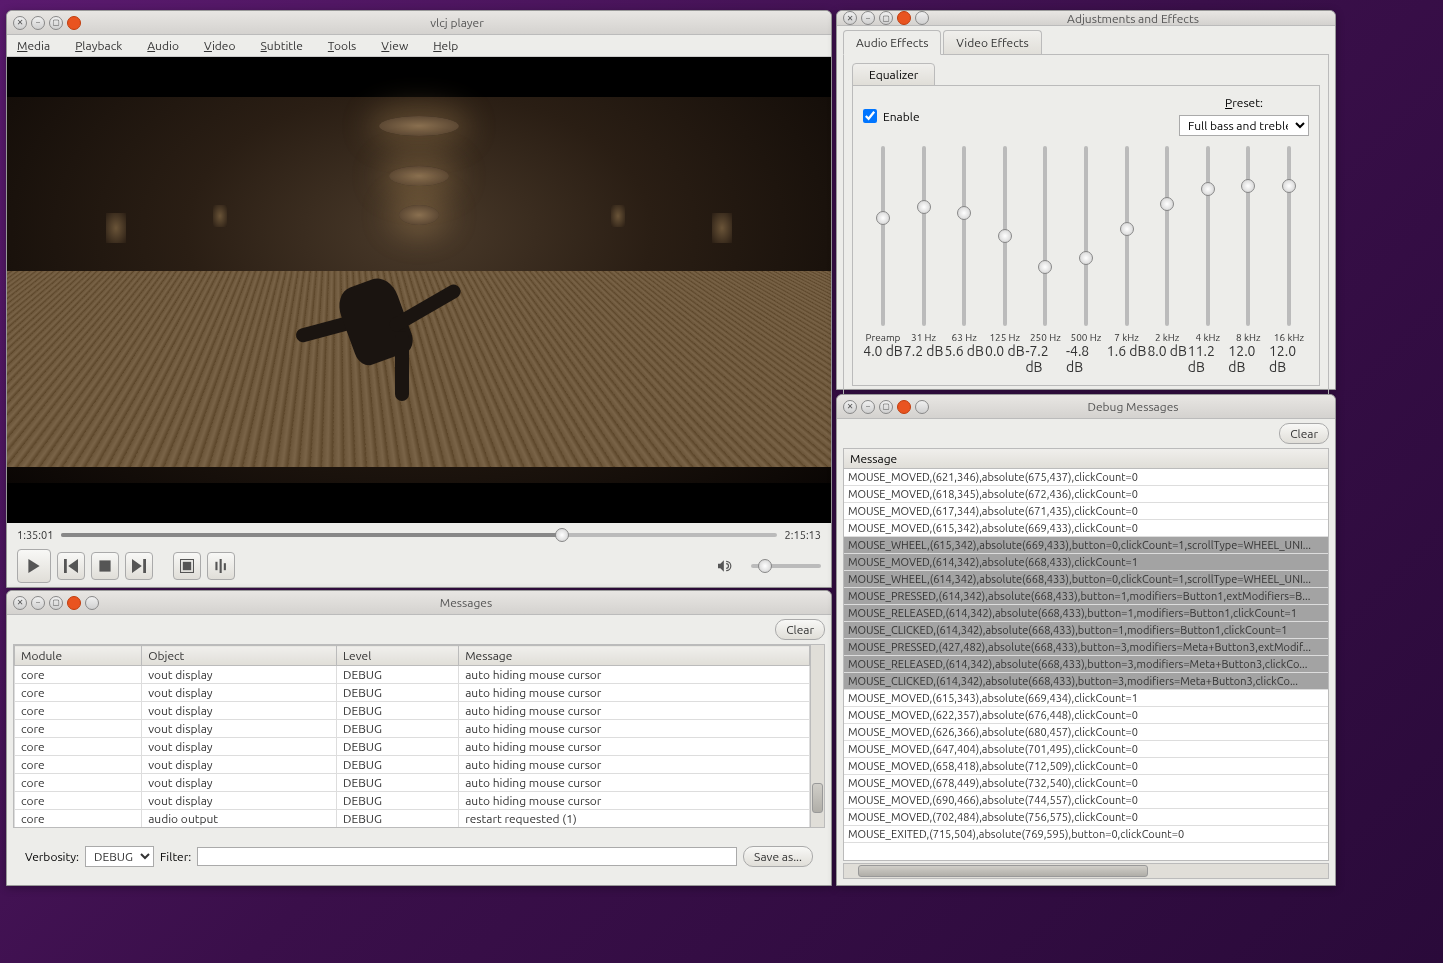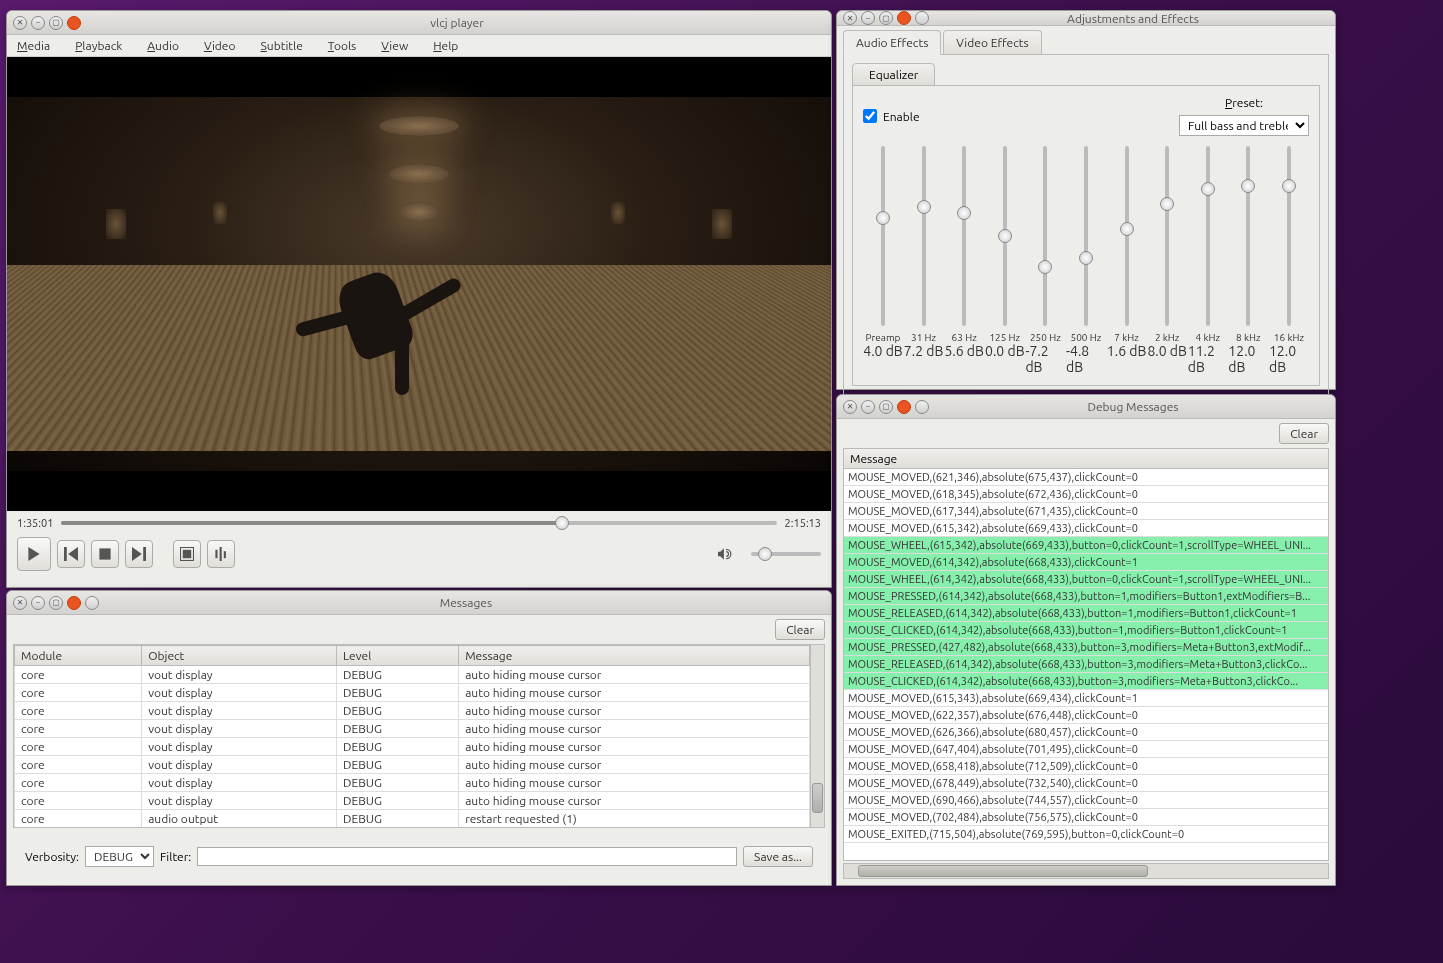--- a/index.html
+++ b/index.html
@@ -25,38 +25,38 @@
 .floor { position:absolute; left:0; right:0; bottom:0; height:55%; background:
   repeating-linear-gradient(80deg, #6a5438 0px, #7a6448 3px, #5a4428 6px);
   transform:perspective(400px) rotateX(60deg); transform-origin:top;}
 .figure { position:absolute; left:35%; top:45%; width:180px; height:120px;}
 .figure-body { position:absolute; width:60px; height:80px; background:#1a1410; border-radius:30% 30% 20% 20%; left:50px; top:10px; transform:rotate(-20deg);}
 .figure-arm1 { position:absolute; width:70px; height:14px; background:#1a1410; left:0; top:50px; transform:rotate(-15deg); border-radius:7px;}
 .figure-leg1 { position:absolute; width:80px; height:14px; background:#1a1410; left:90px; top:30px; transform:rotate(-30deg); border-radius:7px;}
 .figure-leg2 { position:absolute; width:14px; height:70px; background:#1a1410; left:100px; top:60px; border-radius:7px;}
 .wall-light { position:absolute; width:20px; height:30px; background:radial-gradient(#6a5438,#2a1e14); }
 
-.controls { height: 76px; background: #ededea; padding: 6px 10px; }
+.controls { height: 64px; background: #ededea; padding: 6px 10px; }
 .seek-row { display: flex; align-items: center; gap: 8px; }
 .time-label { color: #333; font-size: 11px; }
 .seek-bar { flex: 1; height: 4px; background: #bbb; border-radius: 2px; position: relative; }
 .seek-fill { height: 100%; background: #888; border-radius:2px;}
 .seek-thumb { position: absolute; top: -5px; width: 14px; height: 14px; background: radial-gradient(#fff,#ccc); border: 1px solid #888; border-radius: 50%; }
 .buttons-row { display: flex; align-items: center; gap: 6px; margin-top: 8px; }
 .ctrl-btn { width: 28px; height: 28px; background: linear-gradient(#f8f8f6,#e0ded8); border: 1px solid #aaa; border-radius: 4px; display: flex; align-items: center; justify-content: center; cursor: pointer; color:#555;}
 .ctrl-btn.play { width: 34px; height: 34px; }
 .ctrl-btn svg { width:14px; height:14px; fill:#555; }
 .spacer { flex: 1; }
 .vol-slider { width: 70px; height: 4px; background: #bbb; border-radius: 2px; position: relative; margin-left:6px;}
 .vol-thumb { position:absolute; top:-5px; width:14px; height:14px; background:radial-gradient(#fff,#ccc); border:1px solid #888; border-radius:50%;}
 
 
 #messages { left: 6px; top: 590px; width: 826px; height: 296px; }
 .msg-toolbar { display:flex; justify-content:flex-end; padding:4px 6px;}
-.btn { background:linear-gradient(#f8f8f6,#e0ded8); border:1px solid #aaa; border-radius:3px; padding:3px 10px; cursor:pointer; color:#333;}
+.btn { background:linear-gradient(#f8f8f6,#e0ded8); border:1px solid #aaa; border-radius:10px; padding:3px 10px; cursor:pointer; color:#333;}
 .msg-table-wrap { flex:1; overflow:hidden; margin:0 6px; border:1px solid #bbb; display:flex;}
 .msg-table { flex:1; border-collapse:collapse; width:100%;}
 .msg-table th { background:linear-gradient(#f0efec,#e0ded8); border:1px solid #bbb; text-align:left; padding:3px 6px; font-weight:normal; color:#333;}
 .msg-table td { border:1px solid #ddd; padding:2px 6px; color:#333; background:#fff;}
 .msg-scrollbar { width:14px; background:#e0ded8; border-left:1px solid #bbb; position:relative;}
 .msg-scroll-thumb { position:absolute; left:1px; right:1px; height:30px; bottom:14px; background:linear-gradient(#d0cec8,#b0aea8); border:1px solid #999; border-radius:3px;}
 .msg-footer { display:flex; align-items:center; gap:6px; padding:18px;}
 .msg-footer select, .msg-footer input { border:1px solid #aaa; padding:2px 4px; background:#fff; color:#333;}
 .msg-footer input { flex:1;}
 
@@ -80,21 +80,21 @@
 .eq-thumb { position:absolute; left:-5px; width:14px; height:14px; background:radial-gradient(#fff,#ccc); border:1px solid #888; border-radius:50%;}
 .eq-label { font-size:10px; color:#333; text-align:center;}
 .eq-val { font-size:14px; color:#333;}
 
 
 #debug { left: 836px; top: 394px; width: 500px; height: 492px; }
 .dbg-toolbar { display:flex; justify-content:flex-end; padding:4px 6px;}
 .dbg-header { background:linear-gradient(#f0efec,#e0ded8); border:1px solid #bbb; padding:3px 6px; margin:0 6px;}
 .dbg-list { flex:1; overflow:hidden; margin:0 6px; border:1px solid #bbb; border-top:none; background:#fff;}
 .dbg-row { border-bottom:1px solid #ddd; padding:2px 4px; color:#333; white-space:nowrap; overflow:hidden; text-overflow:ellipsis; font-size:11px;}
-.dbg-row.sel { background:#86efac;}
+.dbg-row.sel { background:#a3a3a3;}
 .dbg-hscroll { height:16px; background:#e0ded8; border:1px solid #bbb; margin:2px 6px 6px; position:relative;}
 .dbg-hscroll-thumb { position:absolute; top:1px; bottom:1px; left:14px; width:60%; background:linear-gradient(#d0cec8,#b0aea8); border:1px solid #999; border-radius:3px;}
 </style>
 </head>
 <body>
 
 <div class="window" id="player">
   <div class="titlebar">
     <div class="titlebar-buttons">
       <div class="titlebar-btn">✕</div>

